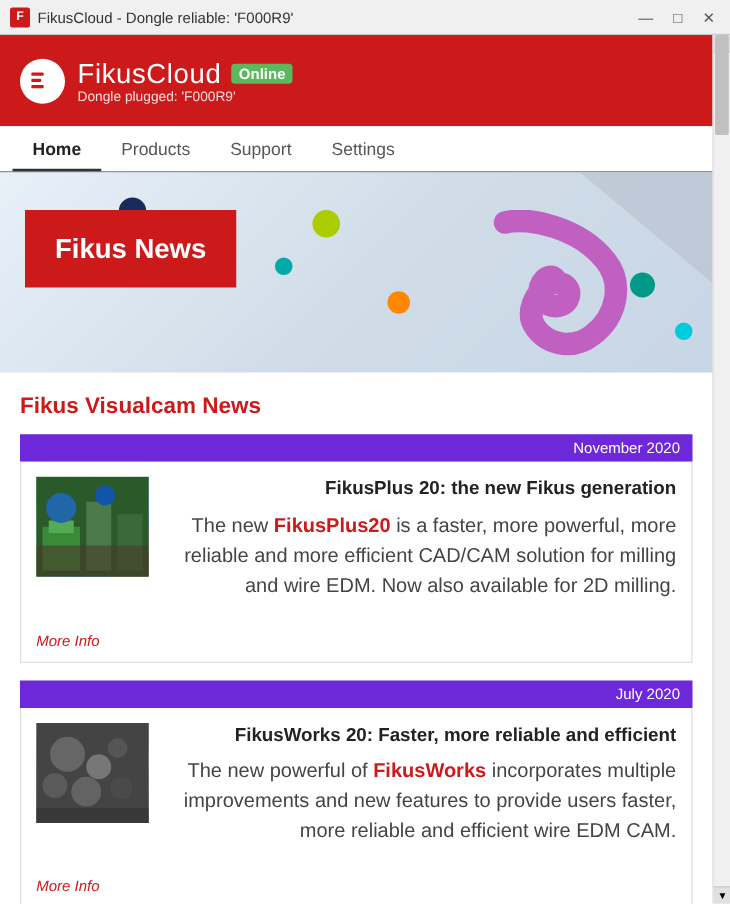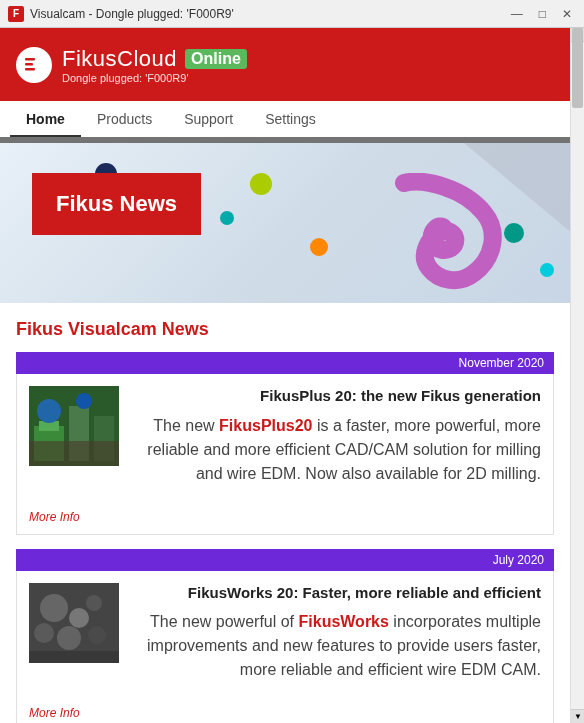--- a/index.html
+++ b/index.html
@@ -87,35 +87,35 @@
     }
     #app-header .app-name {
       color: #fff;
       font-size: 22px;
       font-weight: 300;
       letter-spacing: 0.5px;
     }
     #app-header .status-badge {
       background: #5cb85c;
       color: #fff;
-      font-size: 16px;
+      font-size: 12px;
       padding: 1px 6px;
       border-radius: 3px;
       font-weight: 600;
     }
     #app-header .dongle-info {
       color: rgba(255,255,255,0.85);
       font-size: 11px;
     }
 
     
     #nav-bar {
       background: #fff;
       display: flex;
-      border-bottom: 6px solid #737373;
+      border-bottom: 1px solid #737373;
       padding: 0 10px;
     }
     #nav-bar .nav-item {
       padding: 10px 16px;
       font-size: 14px;
       color: #555;
       cursor: pointer;
       position: relative;
       text-decoration: none;
     }
@@ -135,21 +135,21 @@
 
     
     #hero {
       position: relative;
       height: 160px;
       background: linear-gradient(135deg, #e8f0f8 0%, #d0dde8 50%, #c8d5e5 100%);
       overflow: hidden;
     }
     #hero .hero-red-box {
       position: absolute;
-      left: 32px;
+      left: 20px;
       top: 30px;
       background: #cc1a1a;
       color: #fff;
       font-size: 22px;
       font-weight: bold;
       padding: 18px 24px;
       z-index: 2;
     }
 
     
@@ -325,21 +325,21 @@
       display: flex;
       padding: 12px;
       gap: 12px;
     }
   </style>
 </head>
 <body>
 
 <div id="title-bar">
   <div class="title-icon">F</div>
-  <span class="title-text">Visualcam - Dongle plugged: 'F000R9'</span>
+  <span class="title-text">FikusCloud - Dongle reliable: 'F000R9'</span>
   <div class="window-controls">
     <span>—</span>
     <span>□</span>
     <span class="close-btn">✕</span>
   </div>
 </div>
 
 <div id="app-header">
   <div class="logo-icon">
     <svg viewBox="0 0 22 22" xmlns="http://www.w3.org/2000/svg">

